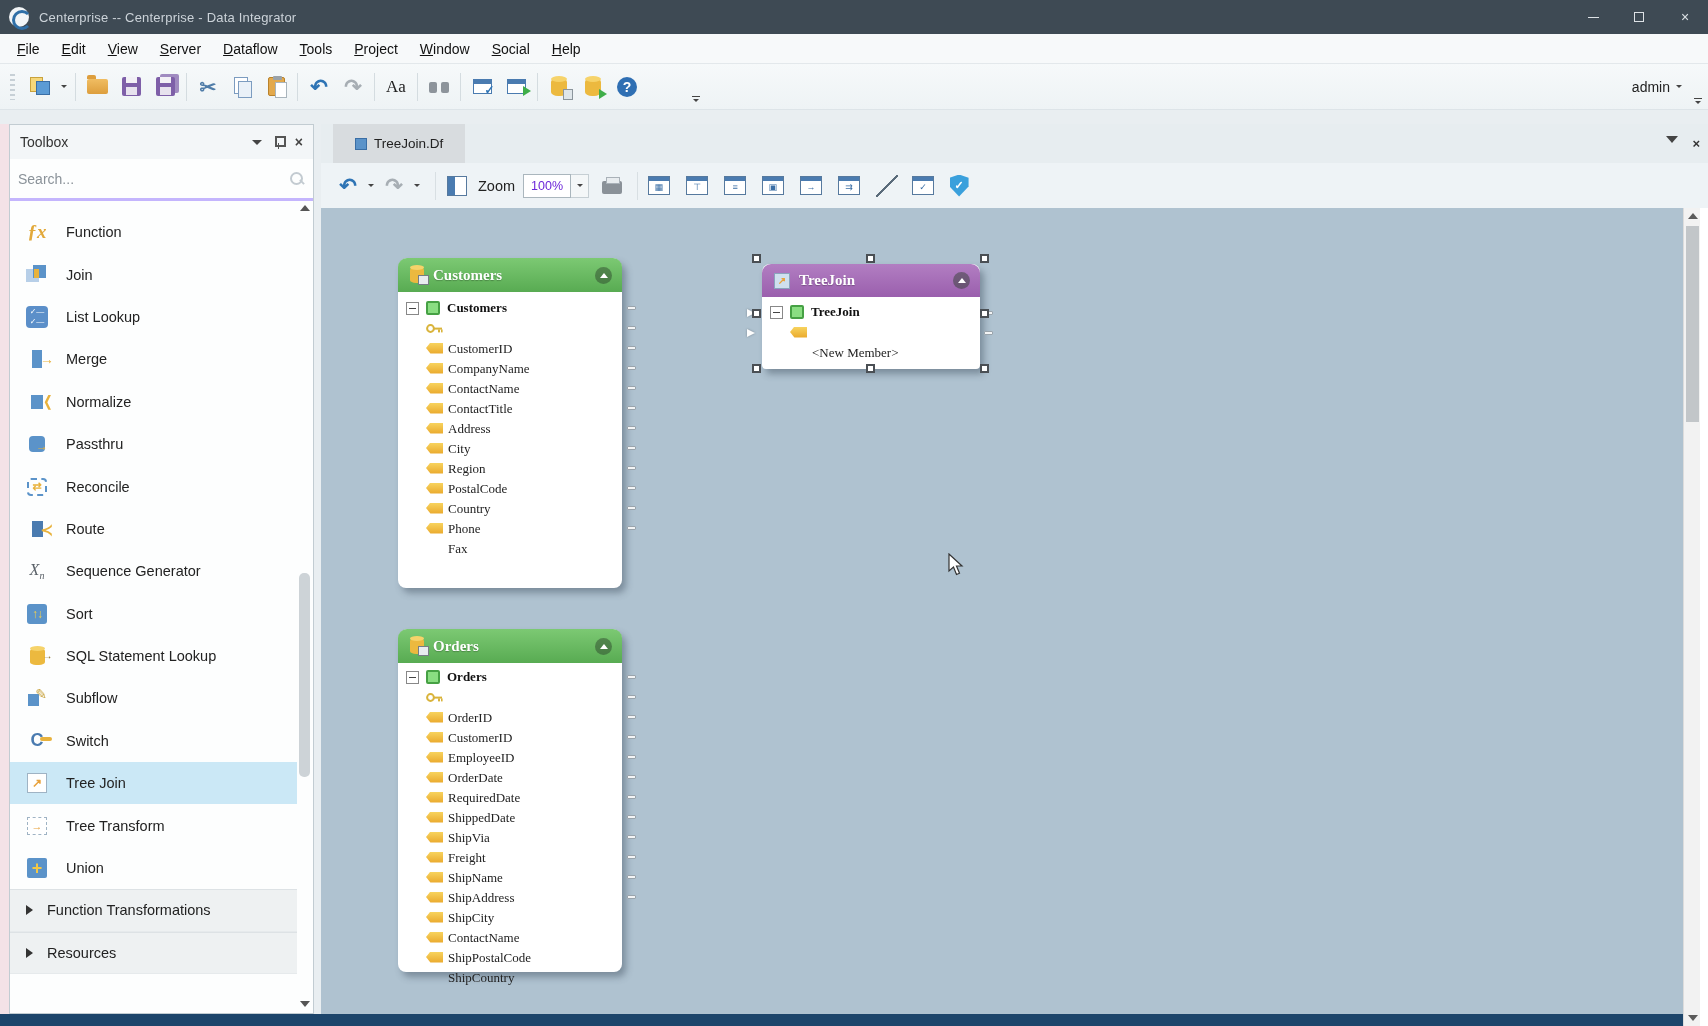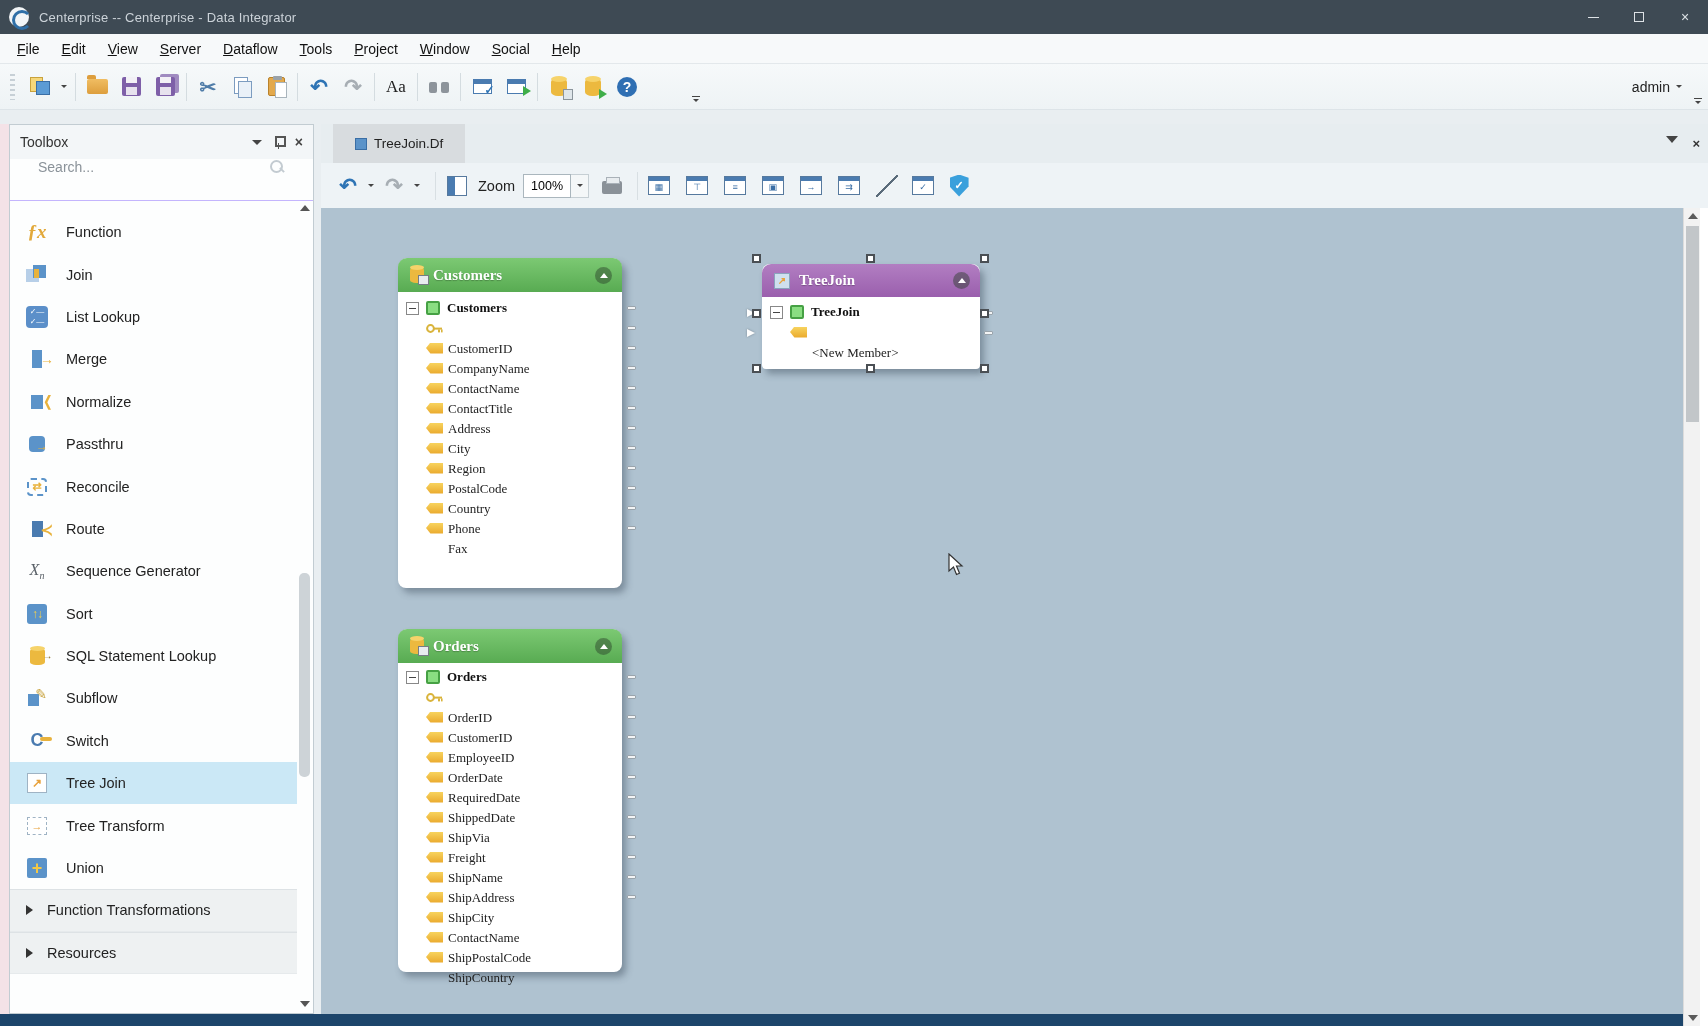--- a/index.html
+++ b/index.html
@@ -73,21 +73,21 @@
   
   .toolbox { position:absolute; left:9px; top:124px; width:305px; height:890px; background:#fdfefe; border:1px solid #c2ccd2; }
   .tb-header { height:34px; background:#f3f6f8; display:flex; align-items:center; padding:0 10px; }
   .tb-title { font-size:14px; color:#333; }
   .tb-hicons { margin-left:auto; display:flex; align-items:center; gap:12px; }
   .tb-caret { width:0;height:0;border-left:5px solid transparent;border-right:5px solid transparent;border-top:5px solid #444; }
   .pin { position:relative; width:9px; height:14px; }
   .pin::before { content:""; position:absolute; left:1px; top:1px; width:7px; height:7px; border:2px solid #555; }
   .pin::after { content:""; position:absolute; left:4px; top:8px; width:1.5px; height:6px; background:#555; }
   .tb-close { font-size:14px; color:#444; font-weight:bold; }
-  .tb-search { height:42px; border-bottom:1px solid #c4b5fd; display:flex; align-items:flex-start; padding:0 28px; }
+  .tb-search { height:42px; border-bottom:3px solid #c4b5fd; display:flex; align-items:center; padding:0 8px; }
   .tb-search input { flex:1; border:none; outline:none; font-size:14px; color:#333; background:transparent; }
   .tb-search input::placeholder { color:#8a9299; }
   .mag { position:relative; width:16px; height:16px; }
   .mag::before { content:""; position:absolute; left:1px; top:1px; width:9px; height:9px; border:2px solid #c3cbd1; border-radius:50%; }
   .mag::after { content:""; position:absolute; left:10px; top:10px; width:6px; height:2px; background:#c3cbd1; transform:rotate(45deg); }
   .tb-list { position:absolute; left:0; top:86px; width:287px;text-align:center; }
   .tb-item { height:42.4px; display:flex; align-items:center; padding-left:14px; gap:16px; font-size:14.5px; color:#222; }
   .tb-item.selected { background:#cbe8f6; }
   .tb-group { height:42.4px; display:flex; align-items:center; padding-left:16px; gap:14px; font-size:14.5px; color:#222; background:#eef1f2; border-top:1px solid #dde2e5; border-bottom:1px solid #e6eaec; }
   .grp-arrow { width:0; height:0; border-top:5px solid transparent; border-bottom:5px solid transparent; border-left:7px solid #333; }
@@ -131,21 +131,21 @@
   .tab { position:absolute; left:12px; top:0; height:39px; padding:0 22px; background:#d8dcdf; display:flex; align-items:center; font-size:13.5px; color:#222; }
   .tab-icon { width:12px; height:12px; background:#5b93c9; border:1px solid #3a6ea5; margin-right:7px; }
   .tabicons { position:absolute; right:8px; top:12px; display:flex; gap:14px; color:#333; font-size:13px; }
   .outline-caret { width:0;height:0;border-left:6px solid transparent;border-right:6px solid transparent;border-top:7px solid #444; }
 
   
   .ctoolbar { position:absolute; left:321px; top:163px; width:1387px; height:45px; background:#eef3f6; display:flex; align-items:center; padding-left:14px; }
   .ct-item { display:flex; align-items:center; justify-content:center; height:32px; min-width:26px; margin-right:4px; position:relative; }
   .ct-sep { width:1px; height:28px; background:#d8dfe3; margin:0 8px; }
   .zoom-label { font-size:14.5px; color:#222; margin:0 8px 0 4px; }
-  .zoom-box { width:48px; height:24px; background:#fff; border:1px solid #aab6bd; font-size:12.5px; color:#000000; display:flex; align-items:center; justify-content:center; }
+  .zoom-box { width:48px; height:24px; background:#fff; border:1px solid #aab6bd; font-size:12.5px; color:#6d28d9; display:flex; align-items:center; justify-content:center; }
   .zoom-dd { width:18px; height:24px; display:flex; align-items:center; justify-content:center; border:1px solid #c6cfd4; border-left:none; background:#f4f7f8; }
   .cwin { position:relative; width:22px; height:19px; background:#fff; border:1px solid #56799e; }
   .cwin::before { content:""; position:absolute; left:0; top:0; right:0; height:4px; background:#4a7bb0; }
   .cwin .inner { position:absolute; left:2px; top:6px; right:2px; bottom:2px; color:#3a6ea5; font-size:9px; line-height:1; display:flex; align-items:center; justify-content:center; }
   .pane-icon { position:relative; width:20px; height:20px; background:#fff; border:1px solid #56799e; }
   .pane-icon::before { content:""; position:absolute; left:0; top:0; bottom:0; width:7px; background:#4a7bb0; }
   .printer { position:relative; width:20px; height:13px; background:#8a9198; border-radius:2px; margin-top:4px; }
   .printer::before { content:""; position:absolute; left:4px; top:-4px; width:12px; height:5px; background:#e8ecef; border:1px solid #a9b1b8; }
   .diag-line { width:22px; height:22px; background:linear-gradient(135deg, transparent 46%, #5a6b7a 46%, #5a6b7a 54%, transparent 54%); }
   .shield { width:19px; height:22px; background:#3aa0dc; clip-path:polygon(50% 0,100% 15%,100% 55%,50% 100%,0 55%,0 15%); color:#fff; font-size:11px; font-weight:bold; display:flex; align-items:center; justify-content:center; }

